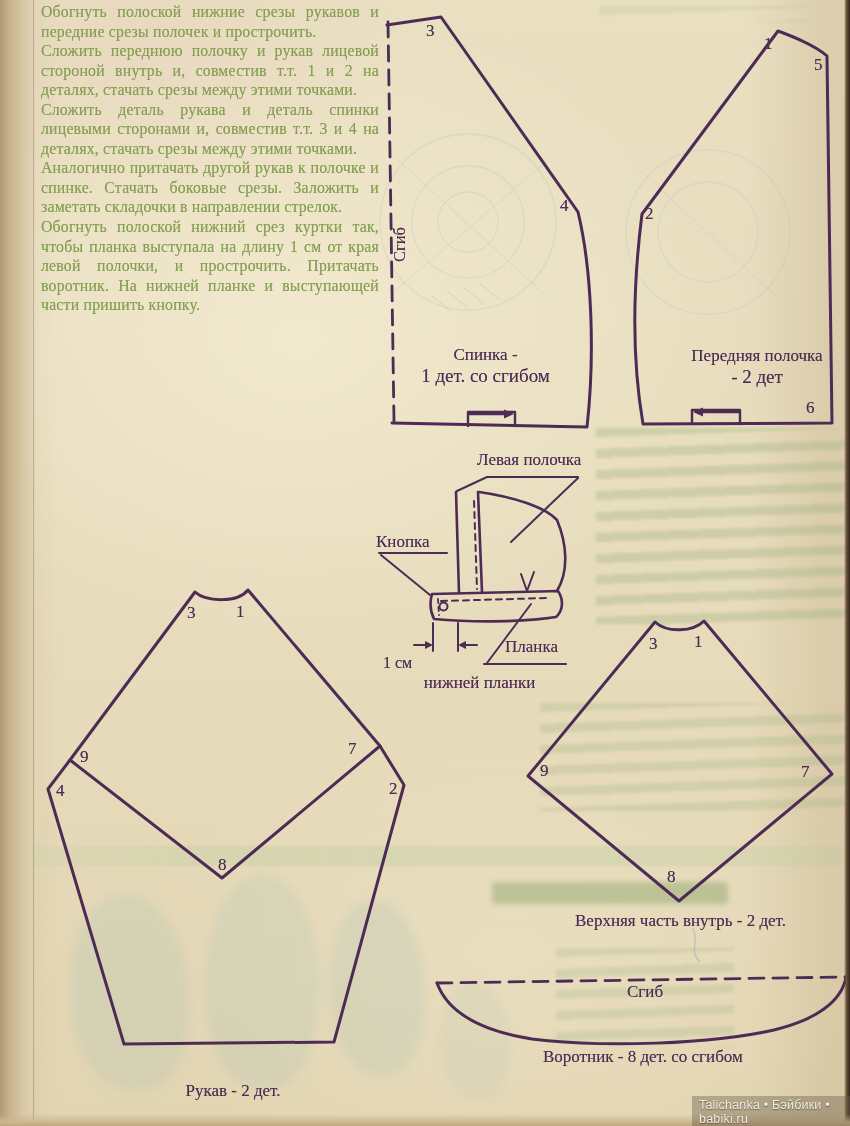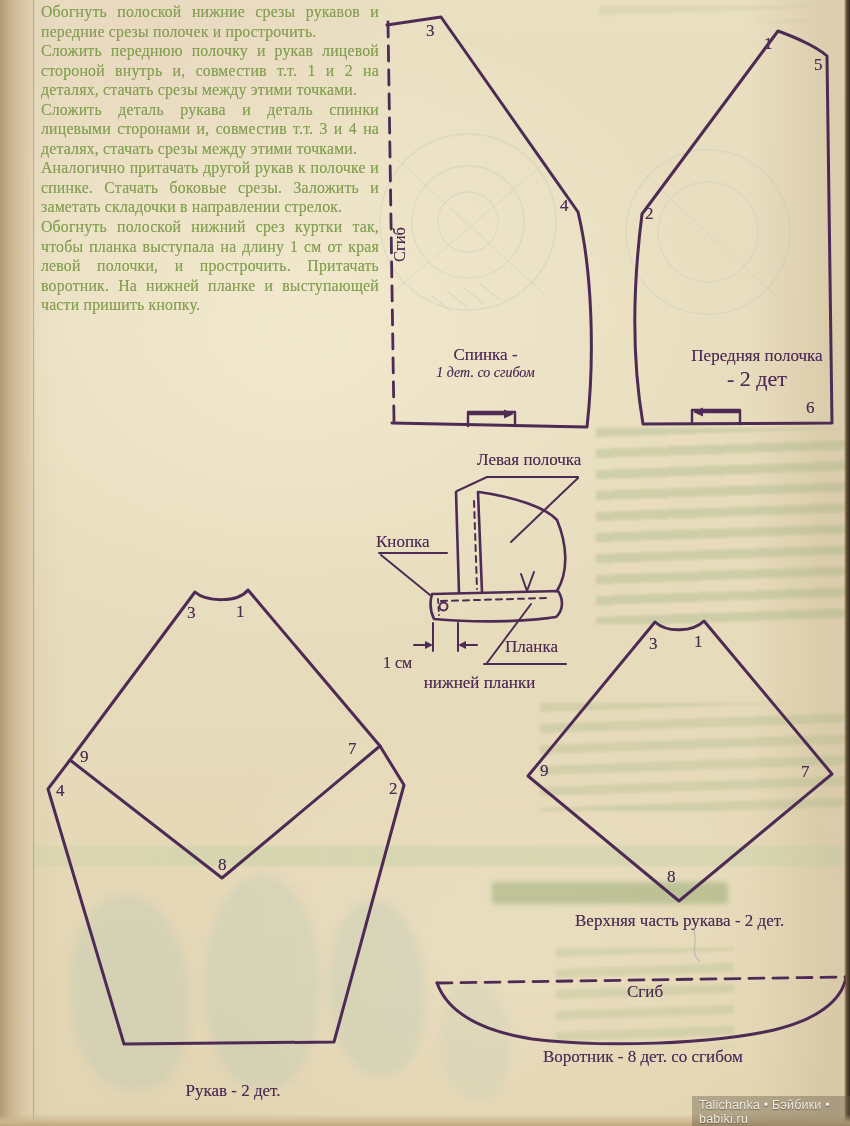--- a/index.html
+++ b/index.html
@@ -139,28 +139,28 @@
       <p>Обогнуть полоской нижние срезы рукавов и передние срезы полочек и прострочить.</p>
       <p>Сложить переднюю полочку и рукав лицевой стороной внутрь и, совместив т.т. 1 и 2 на деталях, стачать срезы между этими точками.</p>
       <p>Сложить деталь рукава и деталь спинки лицевыми сторонами и, совместив т.т. 3 и 4 на деталях, стачать срезы между этими точками.</p>
       <p>Аналогично притачать другой рукав к полочке и спинке. Стачать боковые срезы. Заложить и заметать складочки в направлении стрелок.</p>
       <p>Обогнуть полоской нижний срез куртки так, чтобы планка выступала на длину 1 см от края левой полочки, и прострочить. Притачать воротник. На нижней планке и выступающей части пришить кнопку.</p>
     </div>
 
   <div class="lbl rot" style="left:391px;top:262px;font-size:16.5px;">Сгиб</div>
   <div class="lbl center" style="left:408px;top:345px;width:155px;">
     <div class="b">Спинка -</div>
-    <div style="font-size:14px;font-style:italic;">1 дет. со сгибом</div>
+    <div style="font-size:19px;">1 дет. со сгибом</div>
   </div>
   <span class="pt" style="left:426px;top:21px;">3</span>
   <span class="pt" style="left:560px;top:196px;">4</span>
 
   <div class="lbl center" style="left:668px;top:346px;width:178px;">
     <div class="b">Передняя полочка</div>
-    <div style="font-size:22px;">- 2 дет</div>
+    <div style="font-size:19px;">- 2 дет</div>
   </div>
   <span class="pt" style="left:764px;top:34px;">1</span>
   <span class="pt" style="left:814px;top:55px;">5</span>
   <span class="pt" style="left:645px;top:204px;">2</span>
   <span class="pt" style="left:806px;top:398px;">6</span>
 
   <div class="lbl" style="left:477px;top:450px;">Левая полочка</div>
   <div class="lbl" style="left:376px;top:532px;">Кнопка</div>
   <div class="lbl" style="left:383px;top:654px;font-size:16px;">1 см</div>
   <div class="lbl" style="left:505px;top:637px;">Планка</div>
@@ -179,21 +179,21 @@
     <span class="b">Рукав</span>
     <span>- 2 дет.</span>
   </div>
 
   <span class="pt" style="left:649px;top:634px;">3</span>
   <span class="pt" style="left:694px;top:632px;">1</span>
   <span class="pt" style="left:540px;top:761px;">9</span>
   <span class="pt" style="left:801px;top:762px;">7</span>
   <span class="pt" style="left:667px;top:867px;">8</span>
   <div class="lbl" style="left:575px;top:911px;">
-    <span class="b">Верхняя часть рукава</span>
+    <span class="b">Верхняя часть внутрь</span>
     <span>- 2 дет.</span>
   </div>
 
   <div class="lbl" style="left:627px;top:982px;">Сгиб</div>
   <div class="lbl" style="left:543px;top:1047px;">
     <span class="b">Воротник</span>
     <span>- 8 дет. со сгибом</span>
   </div>
 
   <div class="edge-left"></div>

